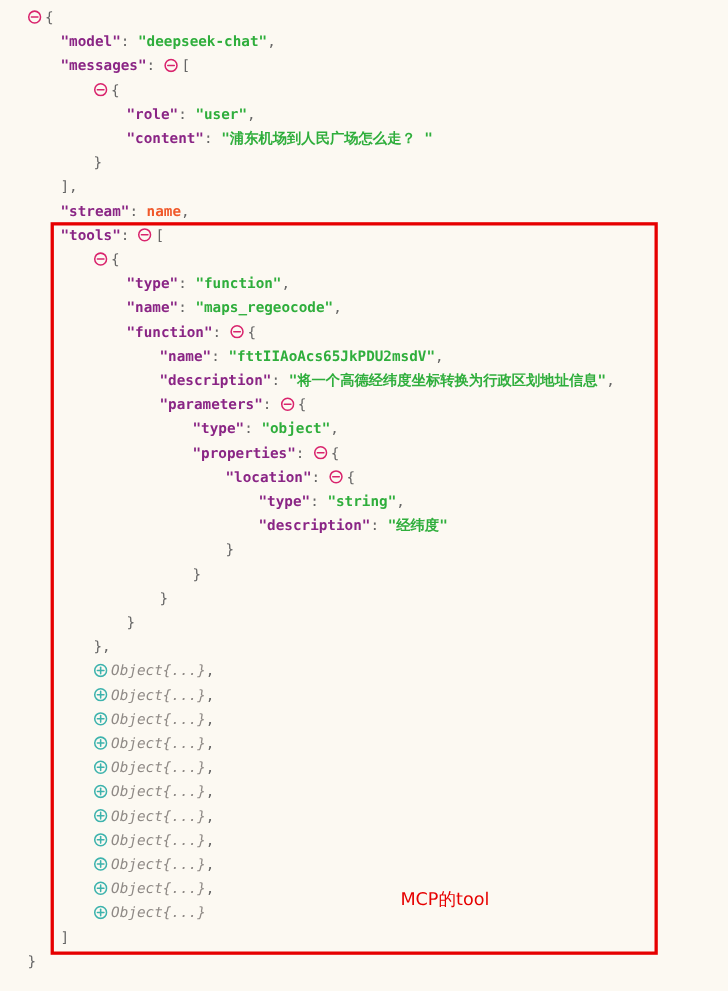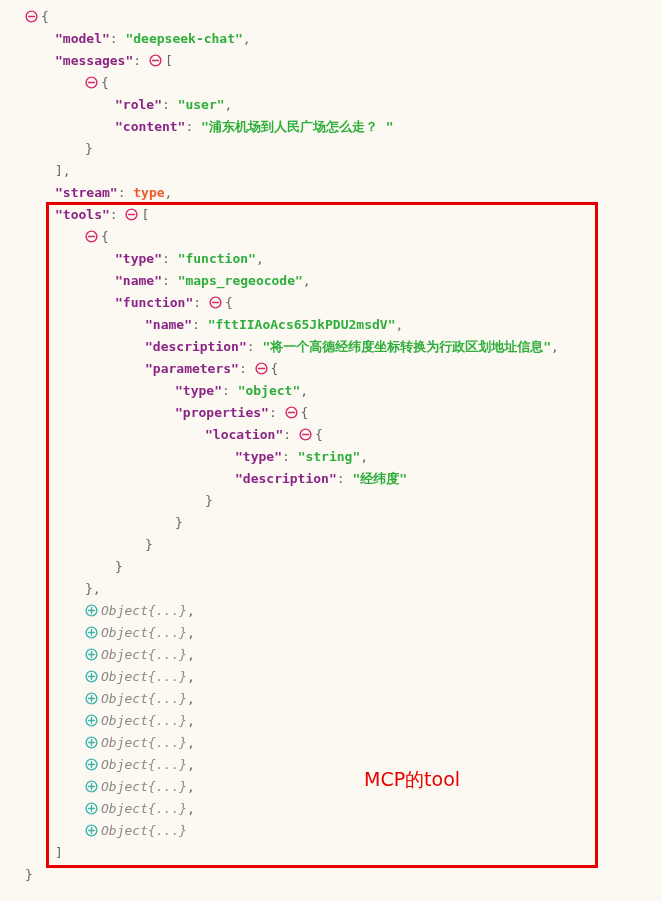--- a/index.html
+++ b/index.html
@@ -30,24 +30,24 @@
     left: 46px;
     top: 202px;
     width: 552px;
     height: 666px;
     border: 3px solid var(--c-annot, #e60000);
     pointer-events: none;
   }
   .mcp-annotation {
     position: absolute;
     left: 364px;
-    top: 767px;
+    top: 808px;
     color: var(--c-annot, #e60000);
     font-family: "DejaVu Sans", sans-serif;
-    font-size: 19px;
+    font-size: 16px;
     font-weight: 500;
   }
 </style>
 </head>
 <body>
 
 <div class="viewer">
     <div class="line" style="padding-left: 25px;"><span class="icon"><svg width="13" height="13" viewBox="0 0 14 14" fill="none" stroke="#d9246d" stroke-width="1.5" stroke-linecap="round">
           <circle cx="7" cy="7" r="5.8"></circle>
           <line x1="3.8" y1="7" x2="10.2" y2="7"></line>
@@ -58,21 +58,21 @@
           <line x1="3.8" y1="7" x2="10.2" y2="7"></line>
         </svg></span><span class="tok-brace">[</span></div>
     <div class="line" style="padding-left: 85px;"><span class="icon"><svg width="13" height="13" viewBox="0 0 14 14" fill="none" stroke="#d9246d" stroke-width="1.5" stroke-linecap="round">
           <circle cx="7" cy="7" r="5.8"></circle>
           <line x1="3.8" y1="7" x2="10.2" y2="7"></line>
         </svg></span><span class="tok-brace">{</span></div>
     <div class="line" style="padding-left: 115px;"><span class="tok-key">"role"</span><span class="tok-punct">: </span><span class="tok-string">"user"</span><span class="tok-punct">,</span></div>
     <div class="line" style="padding-left: 115px;"><span class="tok-key">"content"</span><span class="tok-punct">: </span><span class="tok-string">"浦东机场到人民广场怎么走？ "</span></div>
     <div class="line" style="padding-left: 85px;"><span class="tok-brace">}</span></div>
     <div class="line" style="padding-left: 55px;"><span class="tok-brace">]</span><span class="tok-punct">,</span></div>
-    <div class="line" style="padding-left: 55px;"><span class="tok-key">"stream"</span><span class="tok-punct">: </span><span class="tok-bool">type</span><span class="tok-punct">,</span></div>
+    <div class="line" style="padding-left: 55px;"><span class="tok-key">"stream"</span><span class="tok-punct">: </span><span class="tok-bool">name</span><span class="tok-punct">,</span></div>
     <div class="line" style="padding-left: 55px;"><span class="tok-key">"tools"</span><span class="tok-punct">: </span><span class="icon"><svg width="13" height="13" viewBox="0 0 14 14" fill="none" stroke="#d9246d" stroke-width="1.5" stroke-linecap="round">
           <circle cx="7" cy="7" r="5.8"></circle>
           <line x1="3.8" y1="7" x2="10.2" y2="7"></line>
         </svg></span><span class="tok-brace">[</span></div>
     <div class="line" style="padding-left: 85px;"><span class="icon"><svg width="13" height="13" viewBox="0 0 14 14" fill="none" stroke="#d9246d" stroke-width="1.5" stroke-linecap="round">
           <circle cx="7" cy="7" r="5.8"></circle>
           <line x1="3.8" y1="7" x2="10.2" y2="7"></line>
         </svg></span><span class="tok-brace">{</span></div>
     <div class="line" style="padding-left: 115px;"><span class="tok-key">"type"</span><span class="tok-punct">: </span><span class="tok-string">"function"</span><span class="tok-punct">,</span></div>
     <div class="line" style="padding-left: 115px;"><span class="tok-key">"name"</span><span class="tok-punct">: </span><span class="tok-string">"maps_regeocode"</span><span class="tok-punct">,</span></div>

